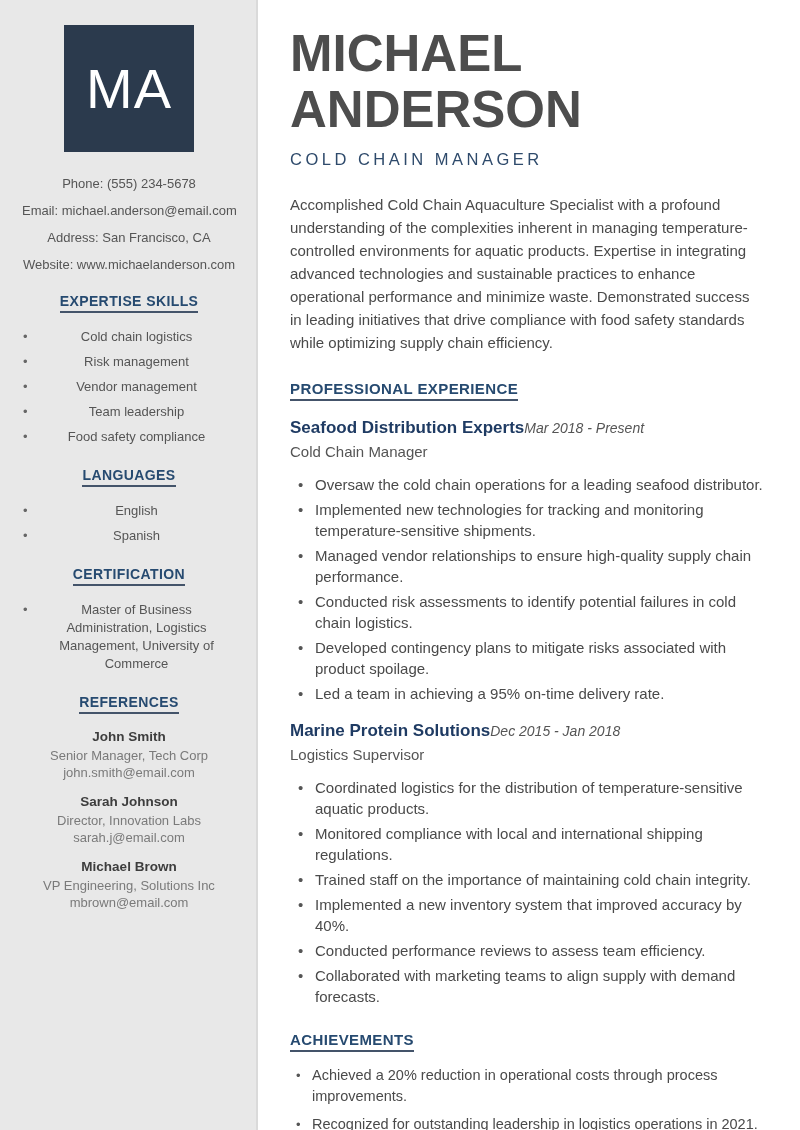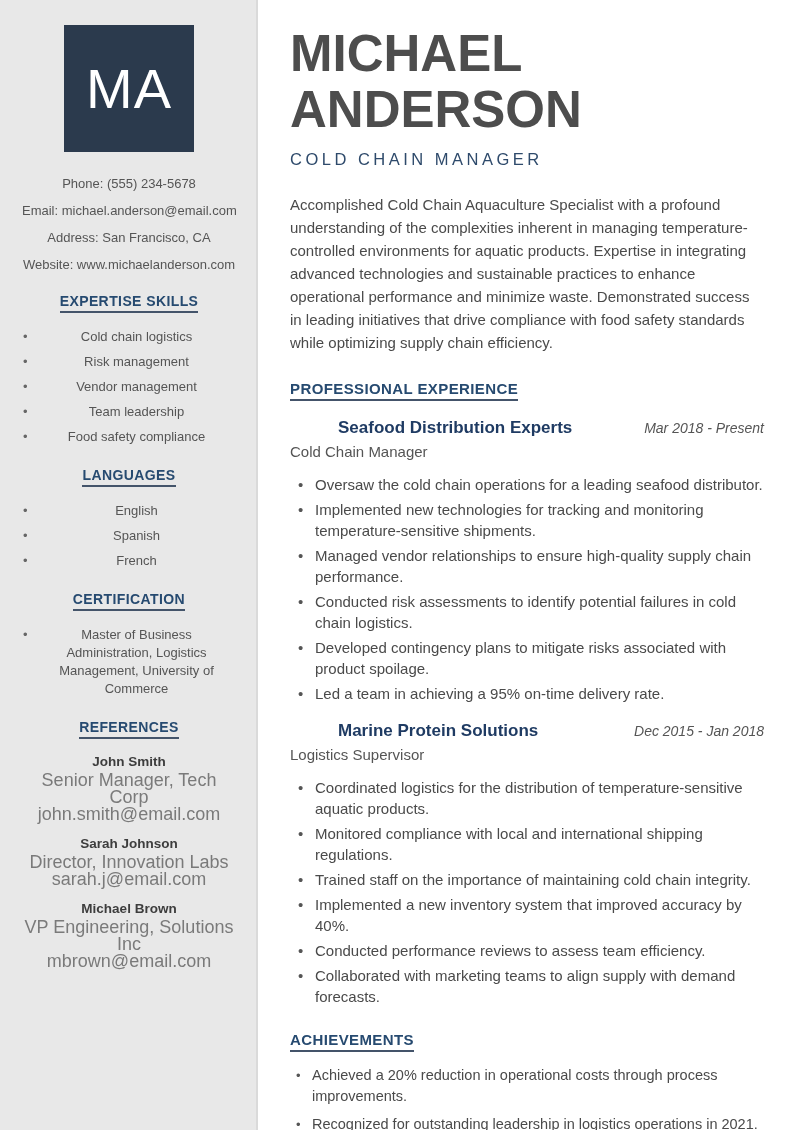--- a/index.html
+++ b/index.html
@@ -46,21 +46,21 @@
   .side-list li {
     position: relative; padding-left: 15px;
     font-size: 13px; color: #555555;
     line-height: 18px; margin-bottom: 7px;
   }
   .side-list li::before {
     content: "\2022"; position: absolute; left: 1px; color: #666666;
   }
   .ref { margin-bottom: 13px; }
   .ref-name { font-size: 13.5px; font-weight: bold; color: #3d3d3d; margin-bottom: 3px; }
-  .ref-line { font-size: 18px; color: #7a7a7a; line-height: 17px; }
+  .ref-line { font-size: 13px; color: #7a7a7a; line-height: 17px; }
 
   
   .main { flex: 1; padding: 26px 36px 0 32px; }
   .name {
     font-size: 51px; font-weight: bold; color: #4d4d4d;
     margin: 0; line-height: 1.1;
   }
   .job-title {
     font-size: 16.5px; color: #2e4a6b; letter-spacing: 3.5px;
     margin-top: 12px;
@@ -72,21 +72,21 @@
     display: inline-block;
     font-size: 15px; font-weight: bold; color: #264a70;
     letter-spacing: 0.4px;
     border-bottom: 2px solid #44546a;
     padding-bottom: 2px;
     margin: 0;
   }
   .section-experience { margin-top: 26px; }
   .section-achievements { margin-top: 24px; }
   .job { margin-top: 17px; }
-  .job-header { display: flex; justify-content: space-between; align-items: baseline; margin-left: 48px; }
+  .job-header { display: flex; justify-content: flex-start; align-items: baseline; }
   .company { font-size: 17px; font-weight: bold; color: #1f3b63; }
   .dates { font-size: 14px; font-style: italic; color: #555555; }
   .role { font-size: 15px; color: #555555; margin-top: 5px; }
   .main-list { list-style: none; margin: 14px 0 0 0; padding: 0; }
   .main-list li {
     position: relative; padding-left: 25px;
     font-size: 15px; color: #4a4a4a;
     line-height: 21px; margin-bottom: 4px;
   }
   .main-list li::before {
@@ -123,21 +123,20 @@
         <li>Team leadership</li>
         <li>Food safety compliance</li>
       </ul>
     </section>
 
     <section class="side-section">
       <h2 class="side-heading">LANGUAGES</h2>
       <ul class="side-list">
         <li>English</li>
         <li>Spanish</li>
-        <li>French</li>
       </ul>
     </section>
 
     <section class="side-section">
       <h2 class="side-heading">CERTIFICATION</h2>
       <ul class="side-list">
         <li>Master of Business Administration, Logistics Management, University of Commerce</li>
       </ul>
     </section>
 

